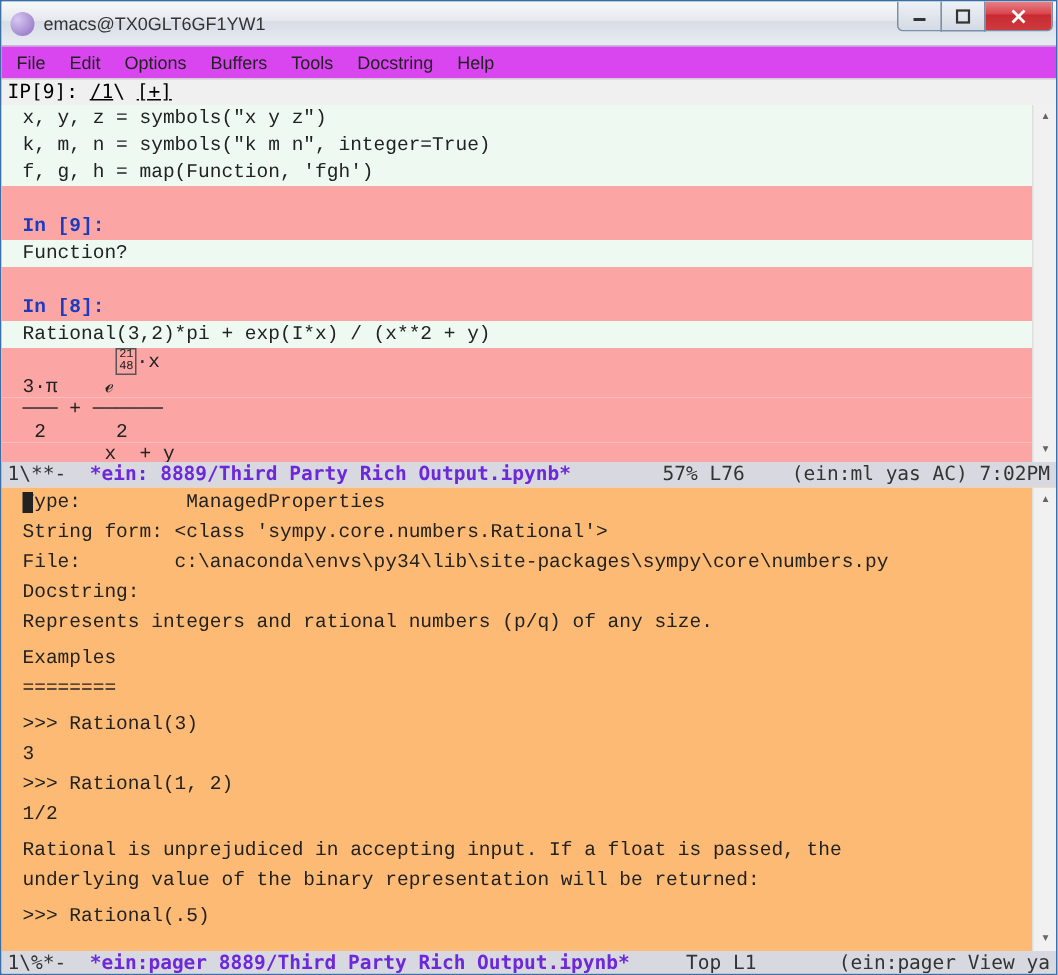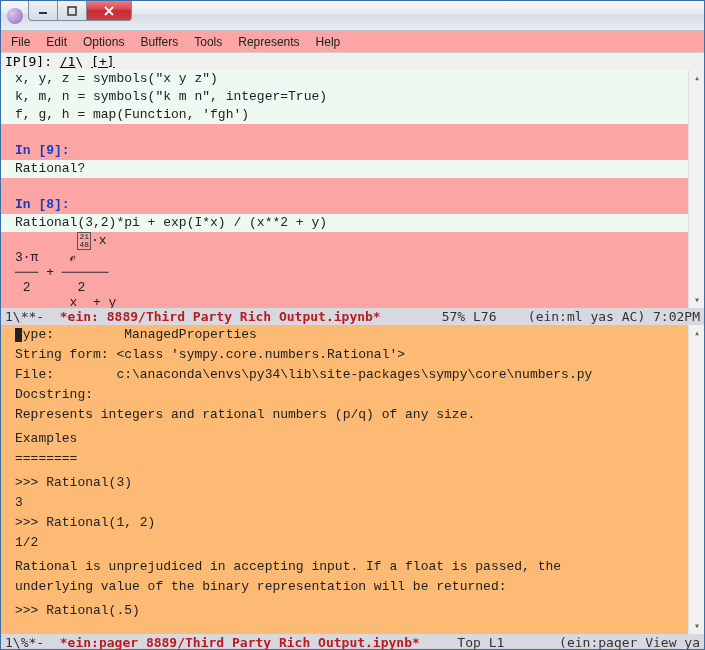--- a/index.html
+++ b/index.html
@@ -41,21 +41,21 @@
 .win-btn.close {
   width: 46px;
   background: linear-gradient(to bottom, #e68086, #d9434b 45%, #c72b30 46%, #ce3a40);
   color: #fff;
   border-bottom-right-radius: 4px;
 }
 .win-btn svg { display:block; }
 
 .menubar {
   height: 22px;
-  background: #fca5a5;
+  background: #d946ef;
   border-bottom: 1px solid #d0d0d0;
   display: flex;
   align-items: center;
   padding-left: 10px;
   font-size: 12px;
   color: #222;
 }
 .menubar span { margin-right: 16px; }
 
 .workspace {
@@ -110,33 +110,34 @@
 
 .modeline {
   background: #d8d8e0;
   color: #333;
   font-family: "Consolas", monospace;
   font-size: 13px;
   padding: 1px 4px;
   display: flex;
   white-space: pre;
 }
-.modeline .buf { color: #b91c1c; font-weight: bold; }
+.modeline .buf { color: #6d28d9; font-weight: bold; }
 .modeline .right { margin-left: auto; }
 
 .doc { padding: 2px 6px 2px 14px; white-space: pre; line-height: 16px; }
 .doc .cursor {
   display:inline-block; width:7px; height:14px; background:#222; vertical-align:text-bottom; margin-right:-7px;
 }
 </style>
 </head>
 <body>
 
 <div class="titlebar">
   <div class="app-icon"></div>
+  <div class="title">emacs@TX0GLT6GF1YW1</div>
   <div class="win-controls">
     <div class="win-btn min">
         <svg width="10" height="10">
           <line x1="1" y1="7" x2="9" y2="7" stroke="#333" stroke-width="2"></line>
         </svg>
       </div>
     <div class="win-btn">
         <svg width="10" height="10">
           <rect x="1" y="1" width="8" height="8" fill="none" stroke="#333" stroke-width="1.5"></rect>
         </svg>
@@ -149,37 +150,37 @@
       </div>
   </div>
 </div>
 
 <div class="menubar">
   <span>File</span>
   <span>Edit</span>
   <span>Options</span>
   <span>Buffers</span>
   <span>Tools</span>
-  <span>Represents</span>
+  <span>Docstring</span>
   <span>Help</span>
 </div>
 
 <div class="workspace">
 
   <div class="tabline">
     <span>IP[9]: </span><span class="ul">/1</span><span>\ </span><span class="ul">[+]</span>
   </div>
 
   <div class="pane pane1">
     <div class="codeblock">x, y, z = symbols("x y z")</div>
     <div class="codeblock">k, m, n = symbols("k m n", integer=True)</div>
     <div class="codeblock">f, g, h = map(Function, 'fgh')</div>
     <div class="codeblock bg-yellow">&nbsp;</div>
     <div class="codeblock bg-yellow prompt">In [9]:</div>
-    <div class="codeblock">Rational?</div>
+    <div class="codeblock">Function?</div>
     <div class="codeblock bg-yellow">&nbsp;</div>
     <div class="codeblock bg-yellow prompt">In [8]:</div>
     <div class="codeblock">Rational(3,2)*pi + exp(I*x) / (x**2 + y)</div>
     <div class="mathrow bg-yellow">        <span class="box24">21
 48</span><span>·x</span></div>
     <div class="mathrow bg-yellow">3·π    ℯ</div>
     <div class="mathrow bg-yellow">─── + ──────</div>
     <div class="mathrow bg-yellow"> 2      2</div>
     <div class="mathrow bg-yellow">       x  + y</div>
     <div class="scroll-gutter">

